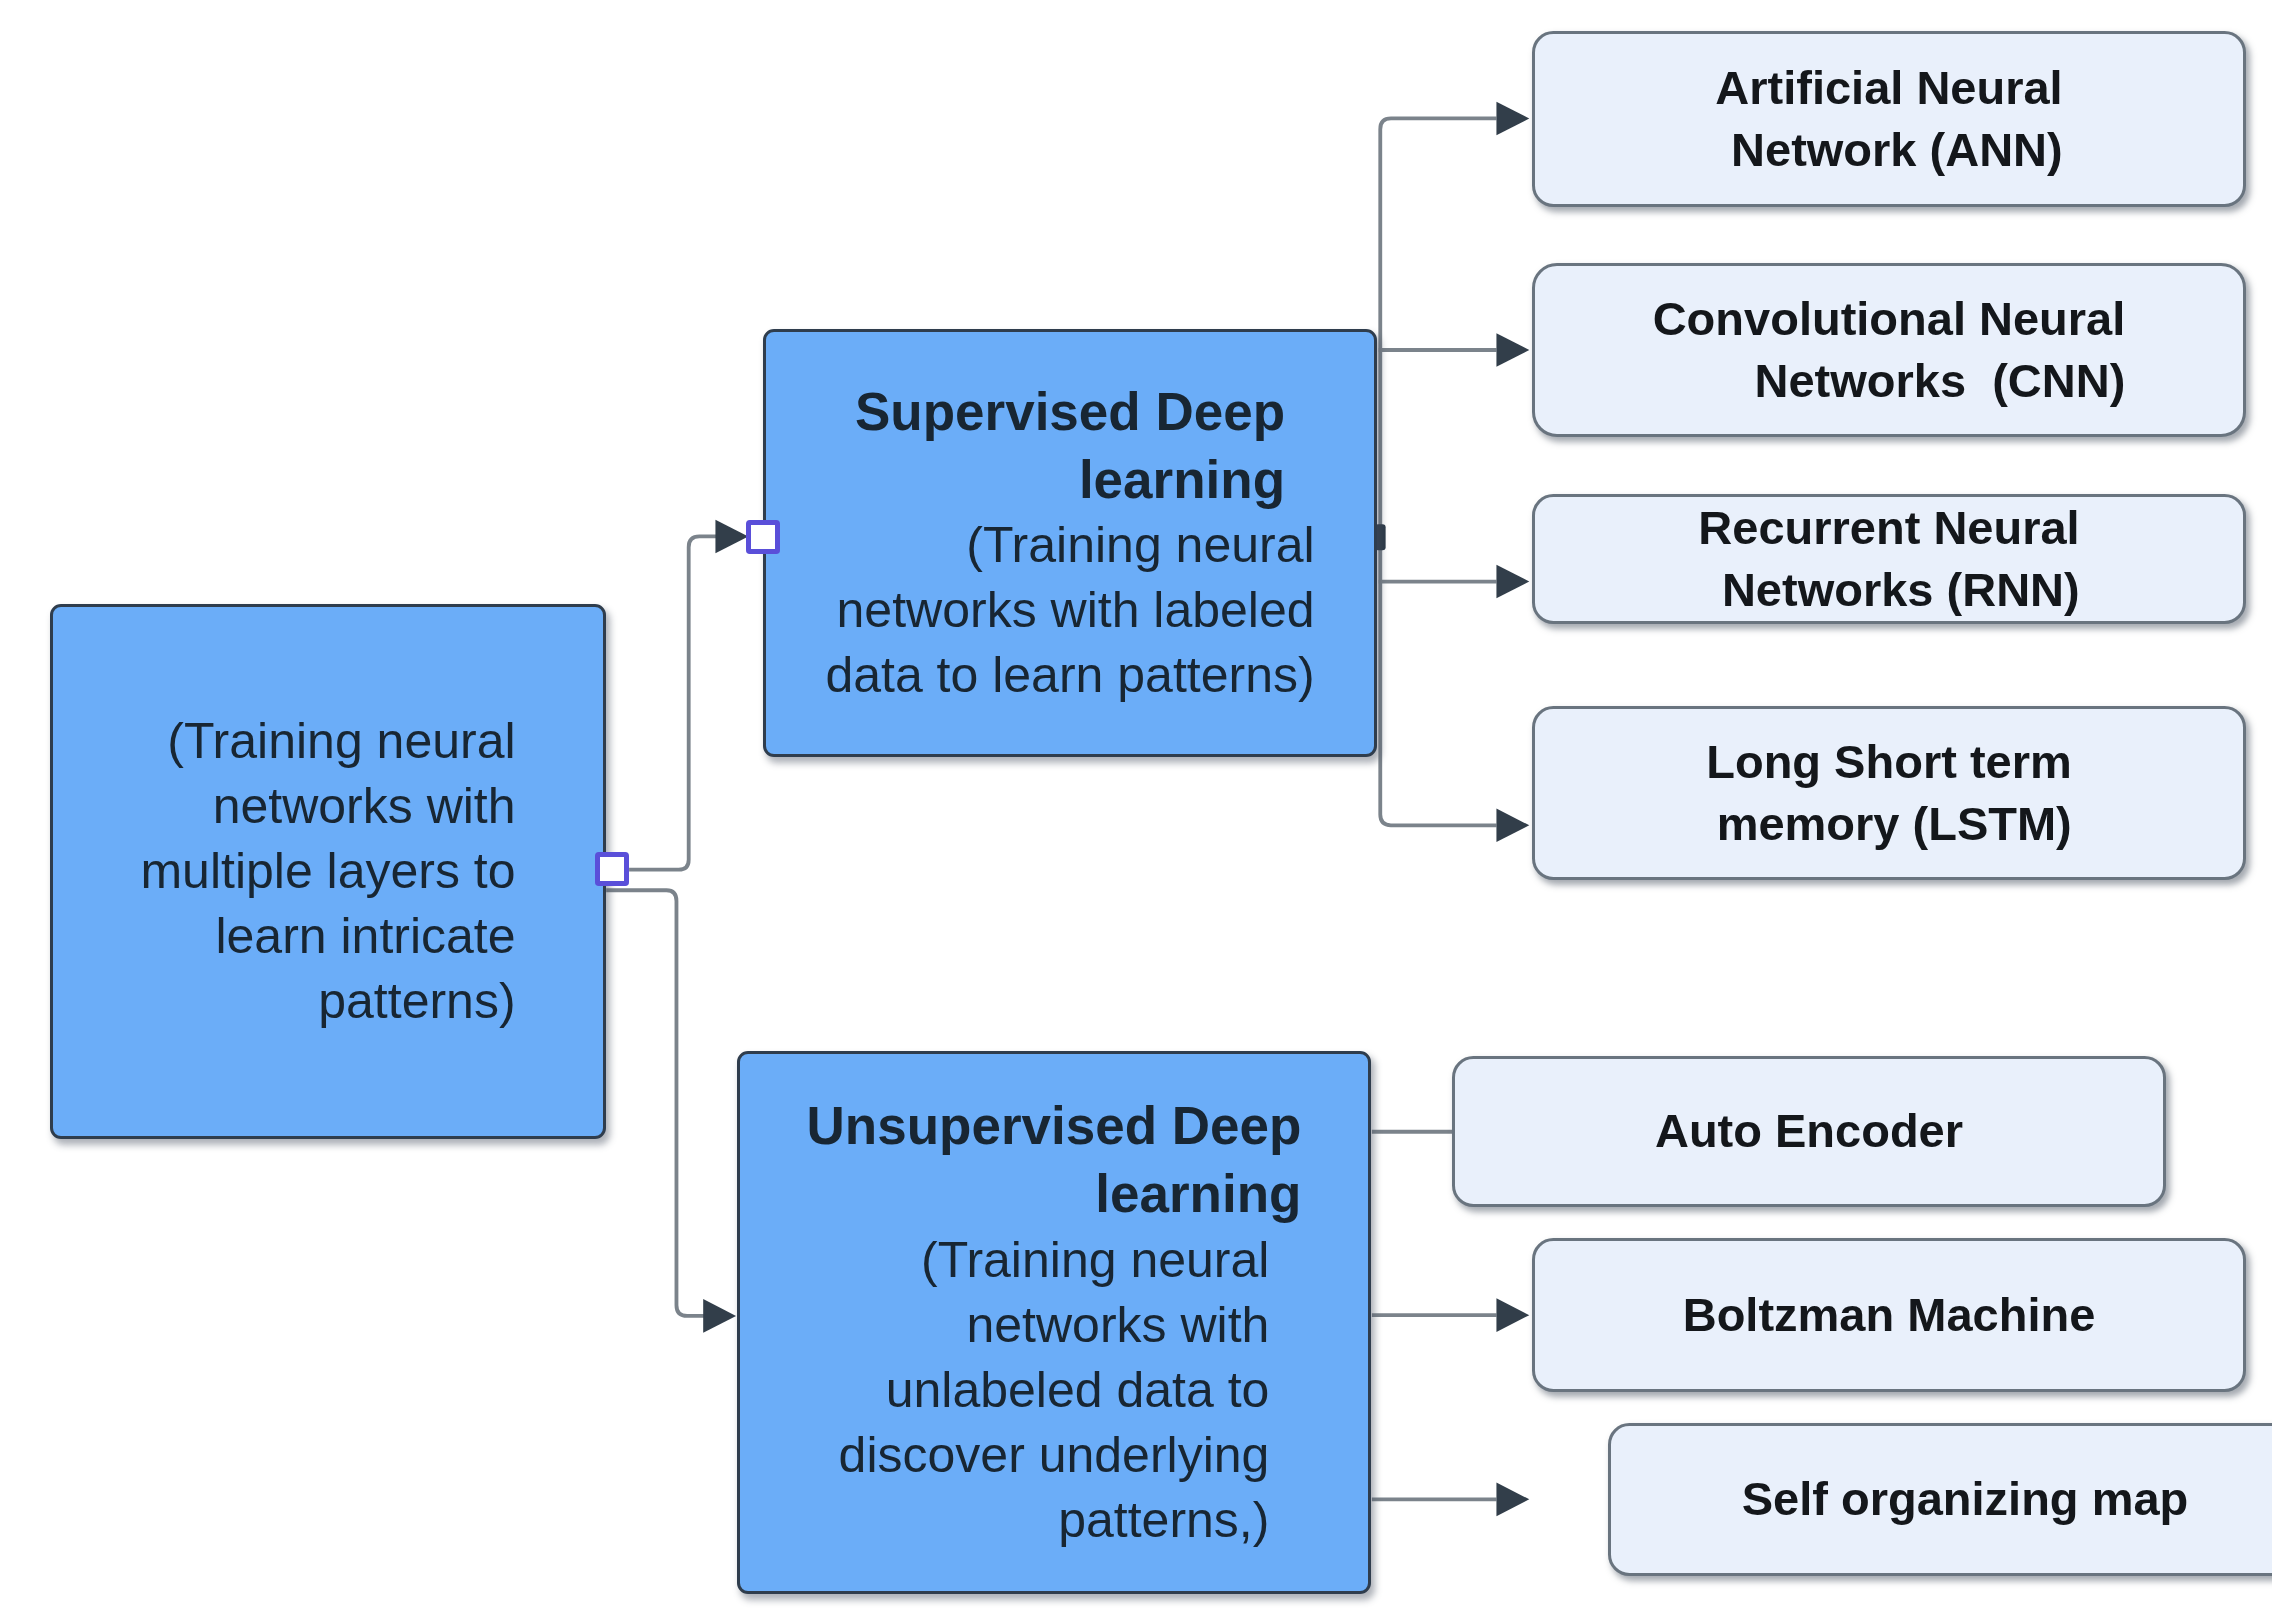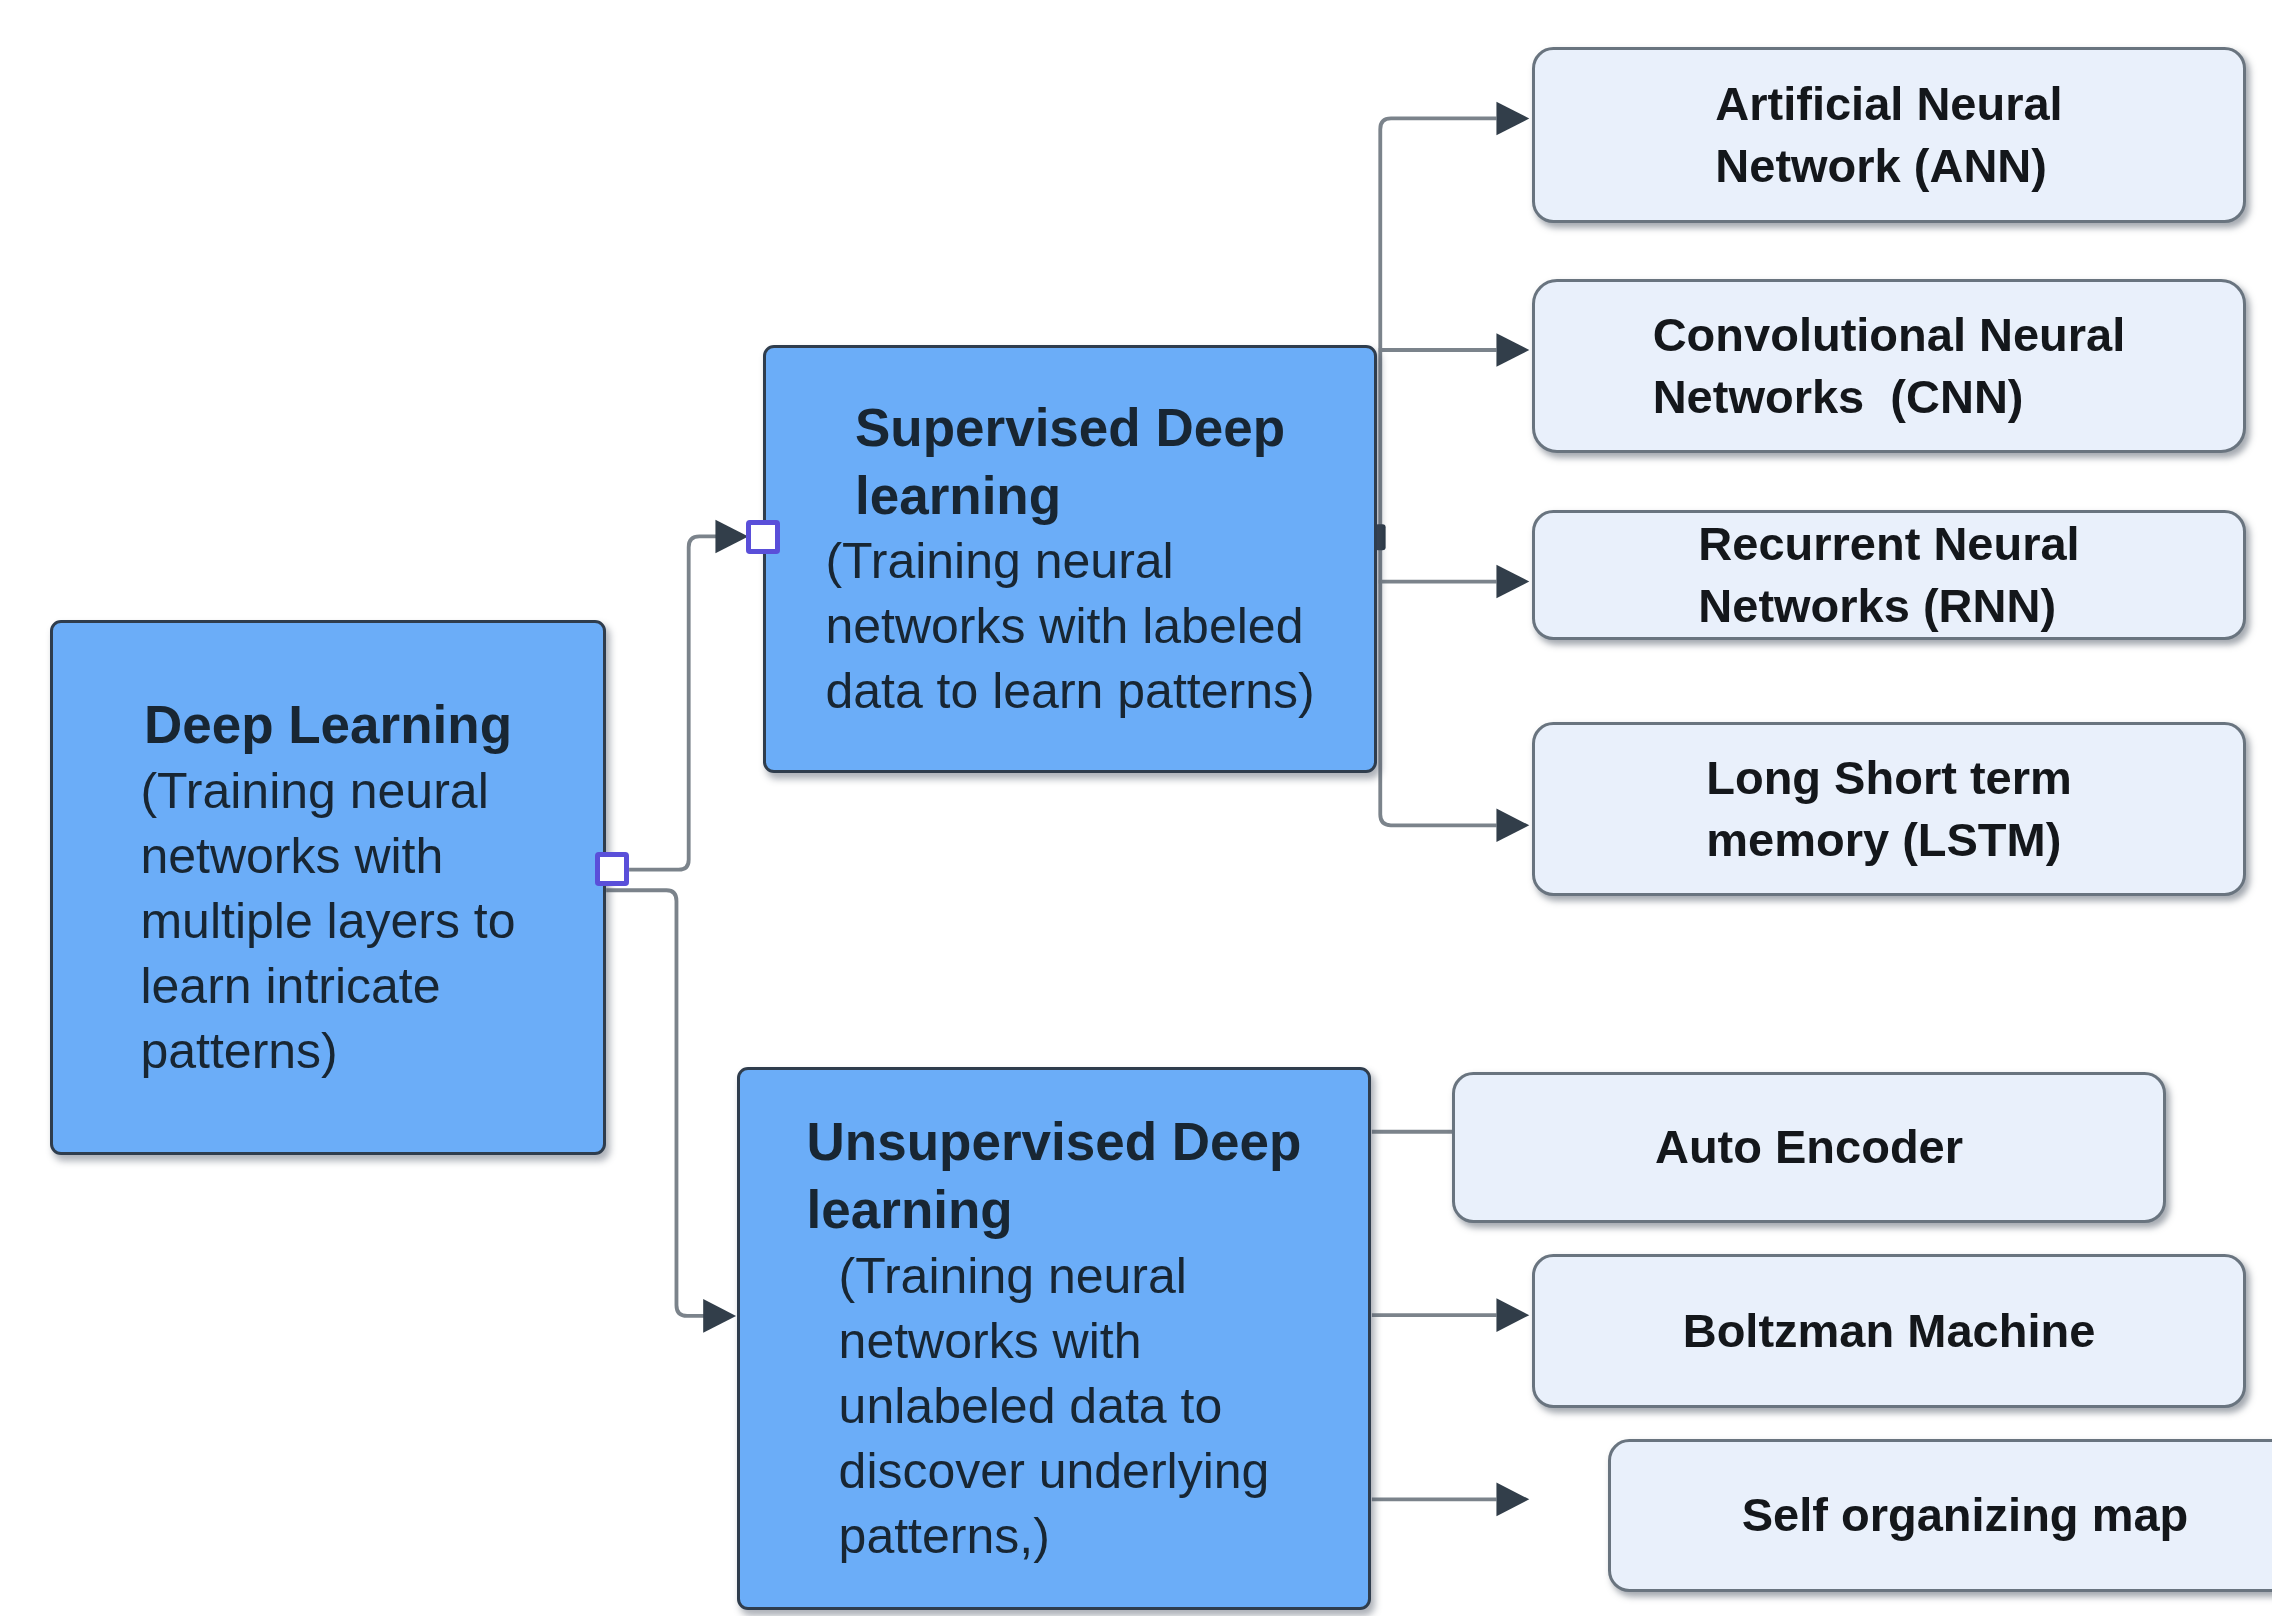--- a/index.html
+++ b/index.html
@@ -11,23 +11,22 @@
     overflow:hidden;
   }
   #canvas{position:absolute;left:0;top:0;width:2273px;height:1617px;}
   #wires{position:absolute;left:0;top:0;z-index:1;}
 
   .node{
     position:absolute;
     box-sizing:border-box;
     display:flex;flex-direction:column;
     justify-content:center;align-items:center;
-    text-align:left;
+    text-align:right;
     z-index:2;
-    margin-top:16px;
   }
   .parent{
     background:#6badf8;
     border:3.1px solid #2f3d4d;
     border-radius:11px;
     box-shadow:3.8px 5.3px 7.6px rgba(75,85,99,.45);
     color:#182633;
   }
   .leaf{
     background:#e9f0fb;
@@ -108,21 +107,20 @@
     <polygon points="2001,1481 1958,1459 1958,1503" fill="#323e4a"></polygon>
 
     <path d="M 1795 1721 H 1958" fill="none" stroke="#7b838b" stroke-width="5"></path>
     <polygon points="2001,1721 1958,1699 1958,1743" fill="#323e4a"></polygon>
 
     <path d="M 1795 1962 H 1958" fill="none" stroke="#7b838b" stroke-width="5"></path>
     <polygon points="2001,1962 1958,1940 1958,1984" fill="#323e4a"></polygon>
   </svg>
 
   <div id="node-root" class="node parent">
-    <div class="node-title">Deep Learning</div>
     <div class="node-body">(Training neural
 networks with
 multiple layers to
 learn intricate
 patterns)</div>
   </div>
 
   <div id="node-supervised" class="node parent">
     <div class="node-title">Supervised Deep
 learning</div>

